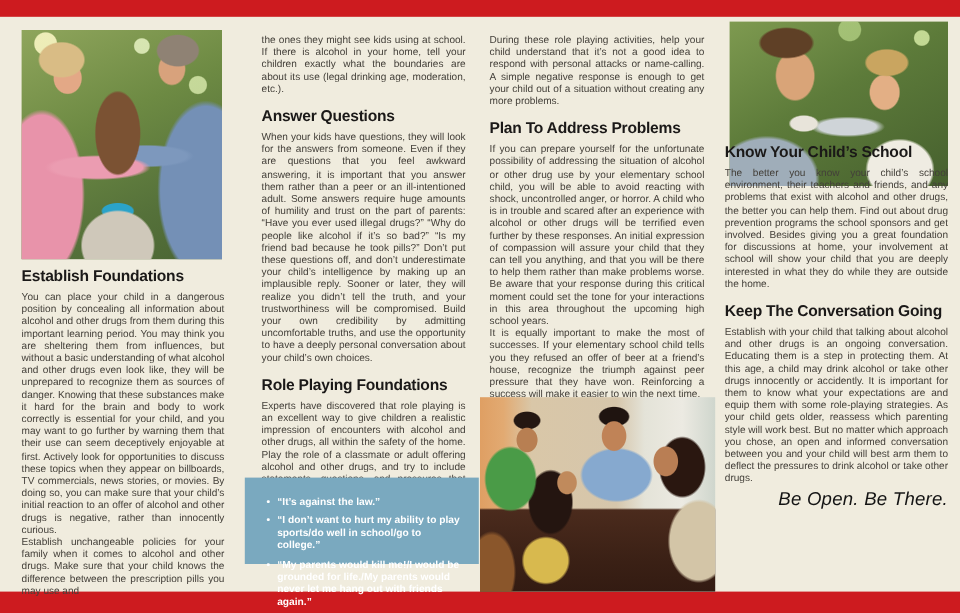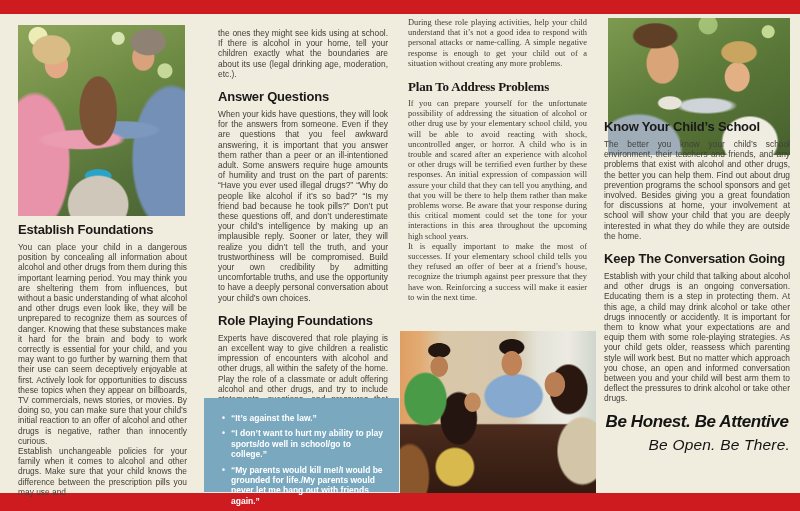--- a/index.html
+++ b/index.html
@@ -9,38 +9,38 @@
     font-family:"Liberation Sans",sans-serif;
     -webkit-font-smoothing:antialiased;
   }
   .band{position:absolute;left:0;width:800px;background:var(--band-red,#cd1b1f);}
   .band-top{top:0;height:14px;}
   .band-bottom{bottom:0;height:18px;}
 
   .panel{position:absolute;top:14px;bottom:18px;box-sizing:border-box;}
   .p1{left:18px;width:169px;padding-top:208px;}
   .p2{left:218px;width:170px;padding-top:14px;}
-  .p3{left:408px;width:179px;padding-top:4px;font-family:Liberation Serif, serif;}
+  .p3{left:408px;width:179px;padding-top:14px;}
   .p4{left:604px;width:186px;padding-top:105px;}
 
   h2{
     margin:0 0 5px 0;font-size:13px;line-height:15px;font-weight:700;
     color:var(--heading,#1b1918);letter-spacing:-0.2px;
   }
   .h-gap{margin-top:10px;}
   p.body{
     margin:0;font-size:8.4px;line-height:10.2px;
     color:var(--body-text,#44403a);text-align:justify;text-justify:inter-word;
   }
   .sp24{margin-top:24px;}
   .sp30{margin-top:30px;}
 
   
   .callout{
-    position:absolute;left:204px;top:398px;width:195px;height:94px;
+    position:absolute;left:204px;top:398px;width:195px;height:72px;
     background:var(--callout-blue,#7aa9bf);box-sizing:border-box;
     padding:15px 12px 0 18px;
   }
   .bullet-row{
     display:flex;margin-bottom:5px;color:var(--bullet-text,#ffffff);
     font-size:8.5px;line-height:10.4px;font-weight:700;
   }
   .bullet-glyph{flex:0 0 9px;}
   .bullet-glyph::before{content:"\2022";}
   .bullet-text{flex:1;}
@@ -163,17 +163,16 @@
     <h2 class="h-gap">Plan To Address Problems</h2>
     <p class="body">If you can prepare yourself for the unfortunate possibility of addressing the situation of alcohol or other drug use by your elementary school child, you will be able to avoid reacting with shock, uncontrolled anger, or horror. A child who is in trouble and scared after an experience with alcohol or other drugs will be terrified even further by these responses. An initial expression of compassion will assure your child that they can tell you anything, and that you will be there to help them rather than make problems worse. Be aware that your response during this critical moment could set the tone for your interactions in this area throughout the upcoming high school years.</p>
     <p class="body sp30">It is equally important to make the most of successes. If your elementary school child tells you they refused an offer of beer at a friend’s house, recognize the triumph against peer pressure that they have won. Reinforcing a success will make it easier to win the next time.</p>
   </section>
 
   <section class="panel p4">
     <h2>Know Your Child’s School</h2>
     <p class="body">The better you know your child’s school environment, their teachers and friends, and any problems that exist with alcohol and other drugs, the better you can help them. Find out about drug prevention programs the school sponsors and get involved. Besides giving you a great foundation for discussions at home, your involvement at school will show your child that you are deeply interested in what they do while they are outside the home.</p>
     <h2 class="h-gap">Keep The Conversation Going</h2>
     <p class="body">Establish with your child that talking about alcohol and other drugs is an ongoing conversation. Educating them is a step in protecting them. At this age, a child may drink alcohol or take other drugs innocently or accidently. It is important for them to know what your expectations are and equip them with some role-playing strategies. As your child gets older, reassess which parenting style will work best. But no matter which approach you chose, an open and informed conversation between you and your child will best arm them to deflect the pressures to drink alcohol or take other drugs.</p>
-    <p class="tagline1">Be Honest. Be Attentive</p>
     <p class="tagline2">Be Open. Be There.</p>
   </section>
 
 </div>
 
 </body></html>

